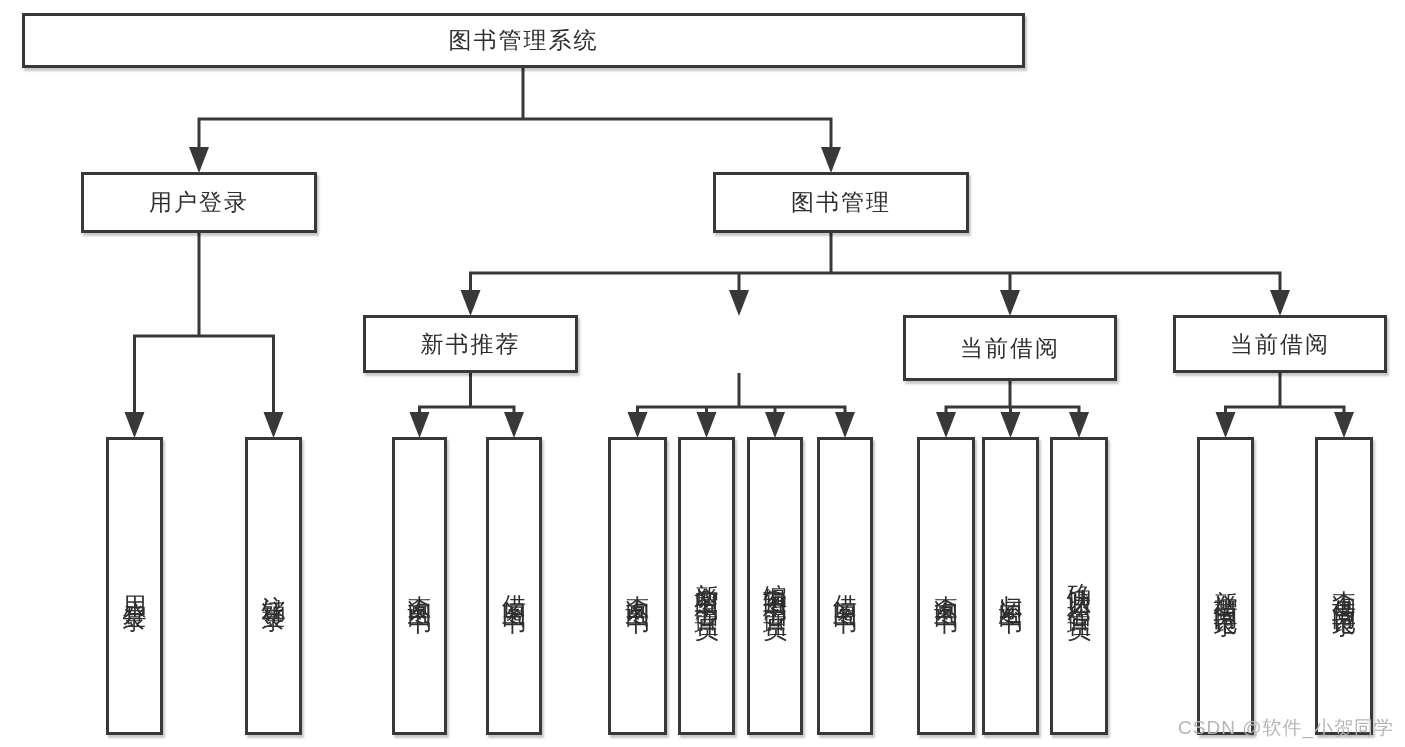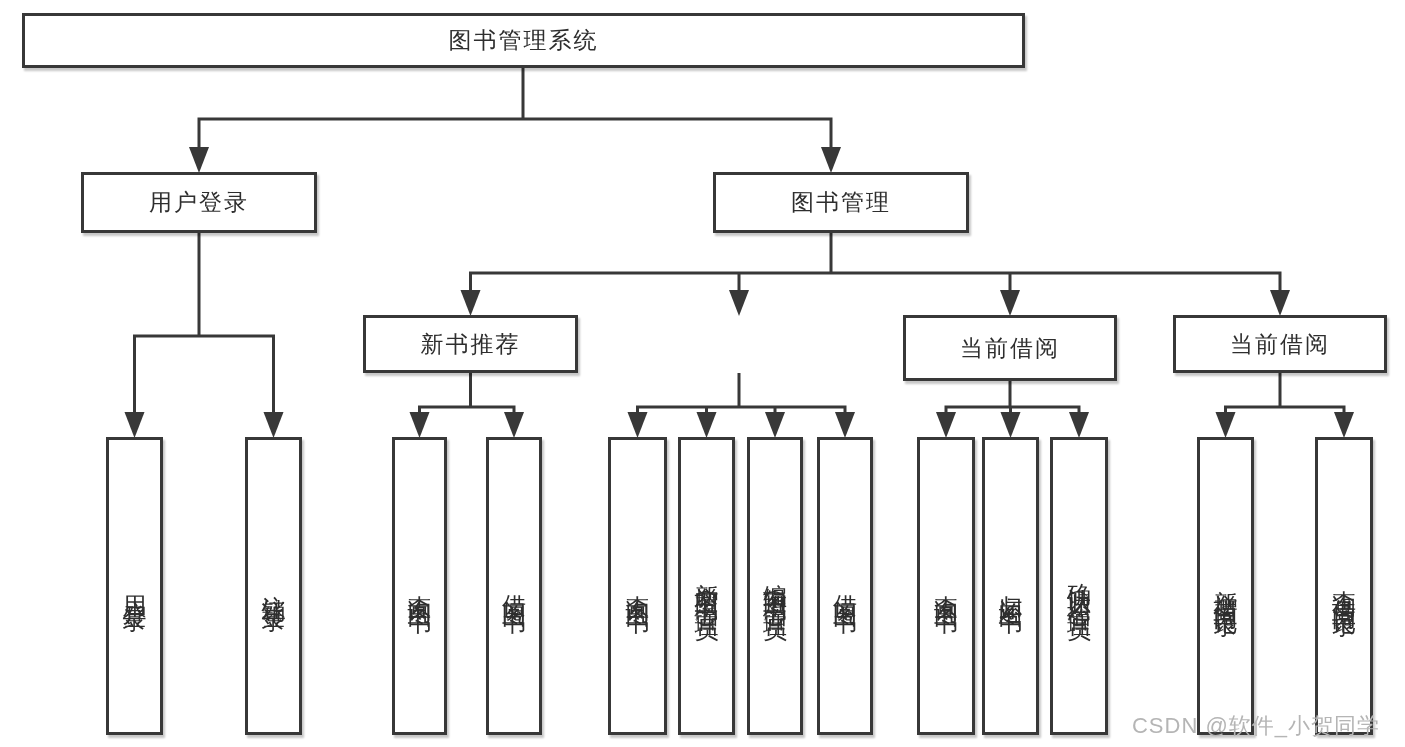--- a/index.html
+++ b/index.html
@@ -50,23 +50,23 @@
   .box.v span {
     writing-mode: vertical-rl;
     text-orientation: mixed;
     font-size: 24px;
     line-height: 1;
     letter-spacing: 5px;
     white-space: nowrap;
   }
   .watermark {
     position: absolute;
-    right: 25px;
+    right: 11px;
     bottom: 6px;
-    font-size: 22px;
+    font-size: 19px;
     letter-spacing: 1px;
     color: var(--watermark);
     white-space: nowrap;
   }
 </style>
 </head>
 <body>
 
 <div id="canvas">
 

